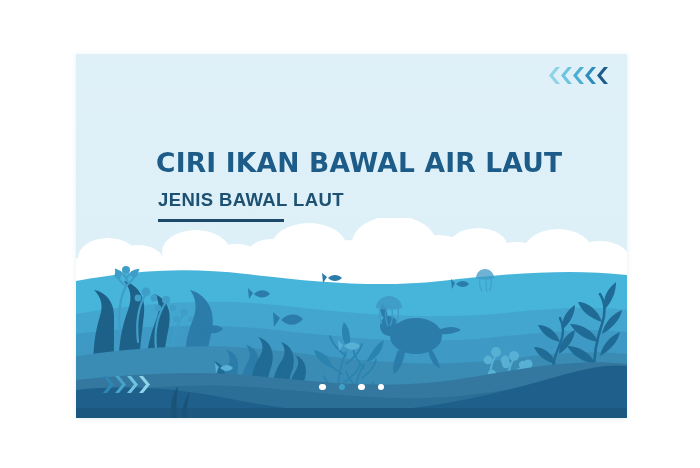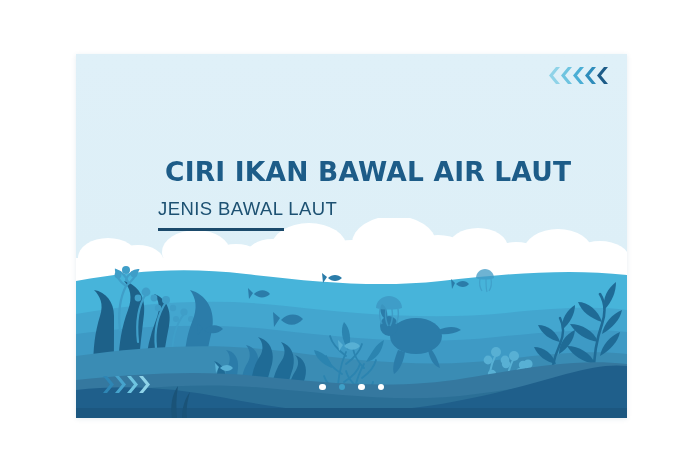--- a/index.html
+++ b/index.html
@@ -45,34 +45,34 @@
   }
 
   
   .headline {
     position: absolute;
     left: 80px;
     top: 94px;
     width: 430px;
   }
   .title {
-    margin: 9px;
+    margin: 0;
     font-family: "DejaVu Sans", sans-serif;
     font-size: 26.5px;
     font-weight: bold;
     letter-spacing: 0.2px;
     color: #1d5c88;
     line-height: 1.1;
     white-space: nowrap;
   }
   .subtitle {
     margin: 13px 0 0 2px;
     font-family: "Liberation Sans", sans-serif;
     font-size: 18.5px;
-    font-weight: 400;
+    font-weight: 700;
     letter-spacing: 0.4px;
     color: #1d5172;
     line-height: 1.1;
   }
   .rule {
     margin: 9px 0 0 2px;
     width: 126px;
     height: 2.4px;
     background: #1b4a6b;
   }

